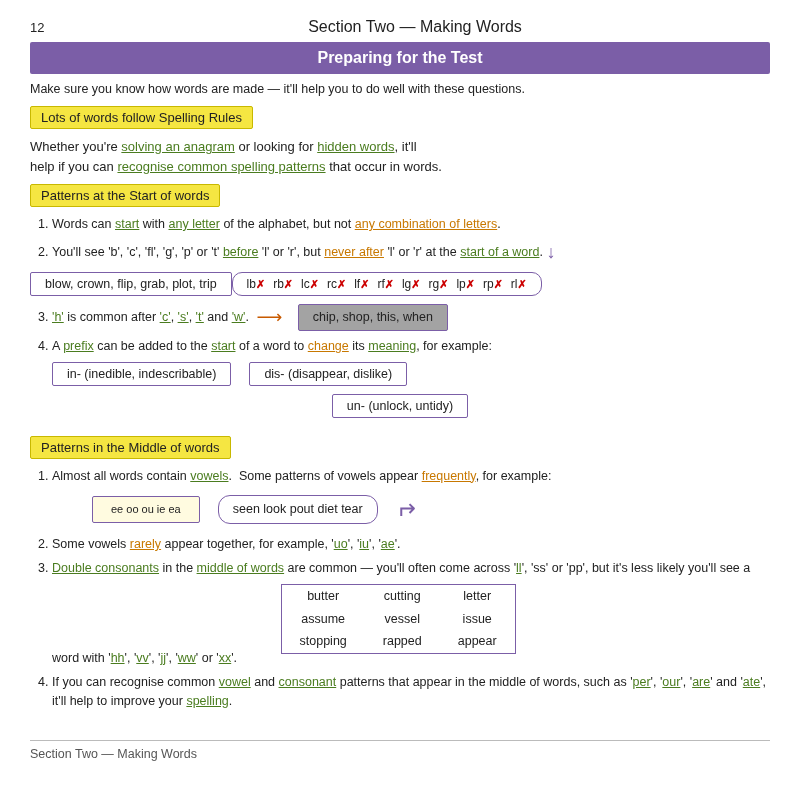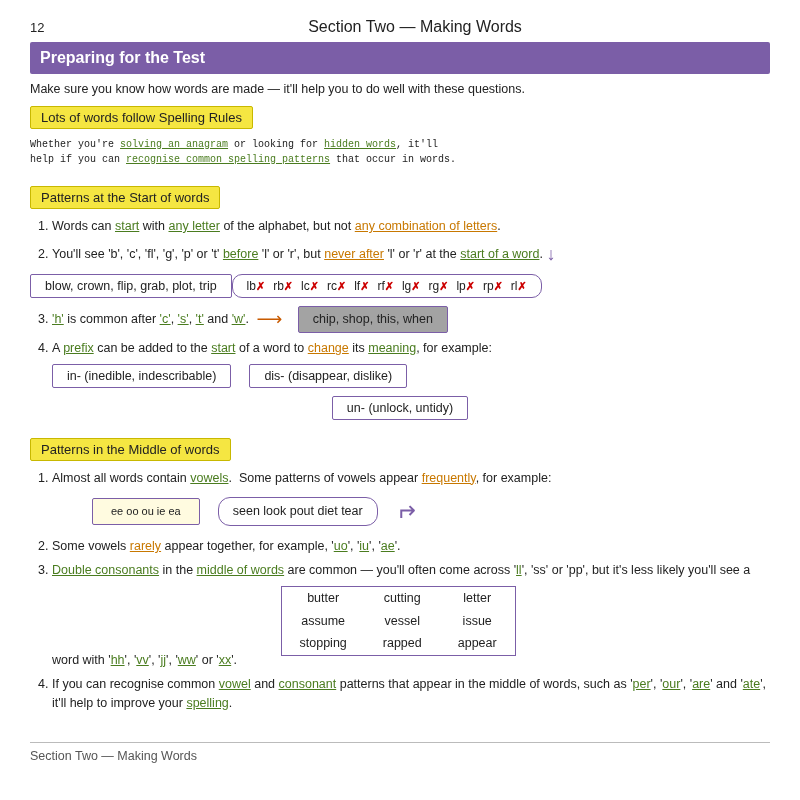--- a/index.html
+++ b/index.html
@@ -29,20 +29,21 @@
     }
     .page-title {
       flex: 1;
       text-align: center;
       font-size: 16px;
       font-weight: normal;
     }
     .section-banner {
       background: #7b5ea7;
       color: #fff;
+      text-align: center;
       font-size: 16px;
       font-weight: bold;
       padding: 7px 10px;
       margin-bottom: 8px;
       border-radius: 2px;
     }
     .intro-text {
       font-size: 12.5px;
       margin-bottom: 10px;
       color: #222;
@@ -51,24 +52,23 @@
       display: inline-block;
       background: #f5e642;
       border: 1.5px solid #c8b800;
       padding: 3px 10px;
       font-size: 13px;
       margin-bottom: 8px;
       border-radius: 2px;
     }
     .yellow-box-heading b { font-weight: normal; }
     .body-text {
-      font-size: 10px;
-      margin-bottom: 19px;
+      font-size: 13px;
+      margin-bottom: 8px;
       line-height: 1.5;
-      font-family: Liberation Mono, monospace;
     }
     .underline-green { text-decoration: underline; color: #4a7c1f; }
     .underline-orange { text-decoration: underline; color: #c87800; }
     ol {
       padding-left: 22px;
       margin-bottom: 6px;
     }
     ol li {
       font-size: 12.5px;
       margin-bottom: 5px;

